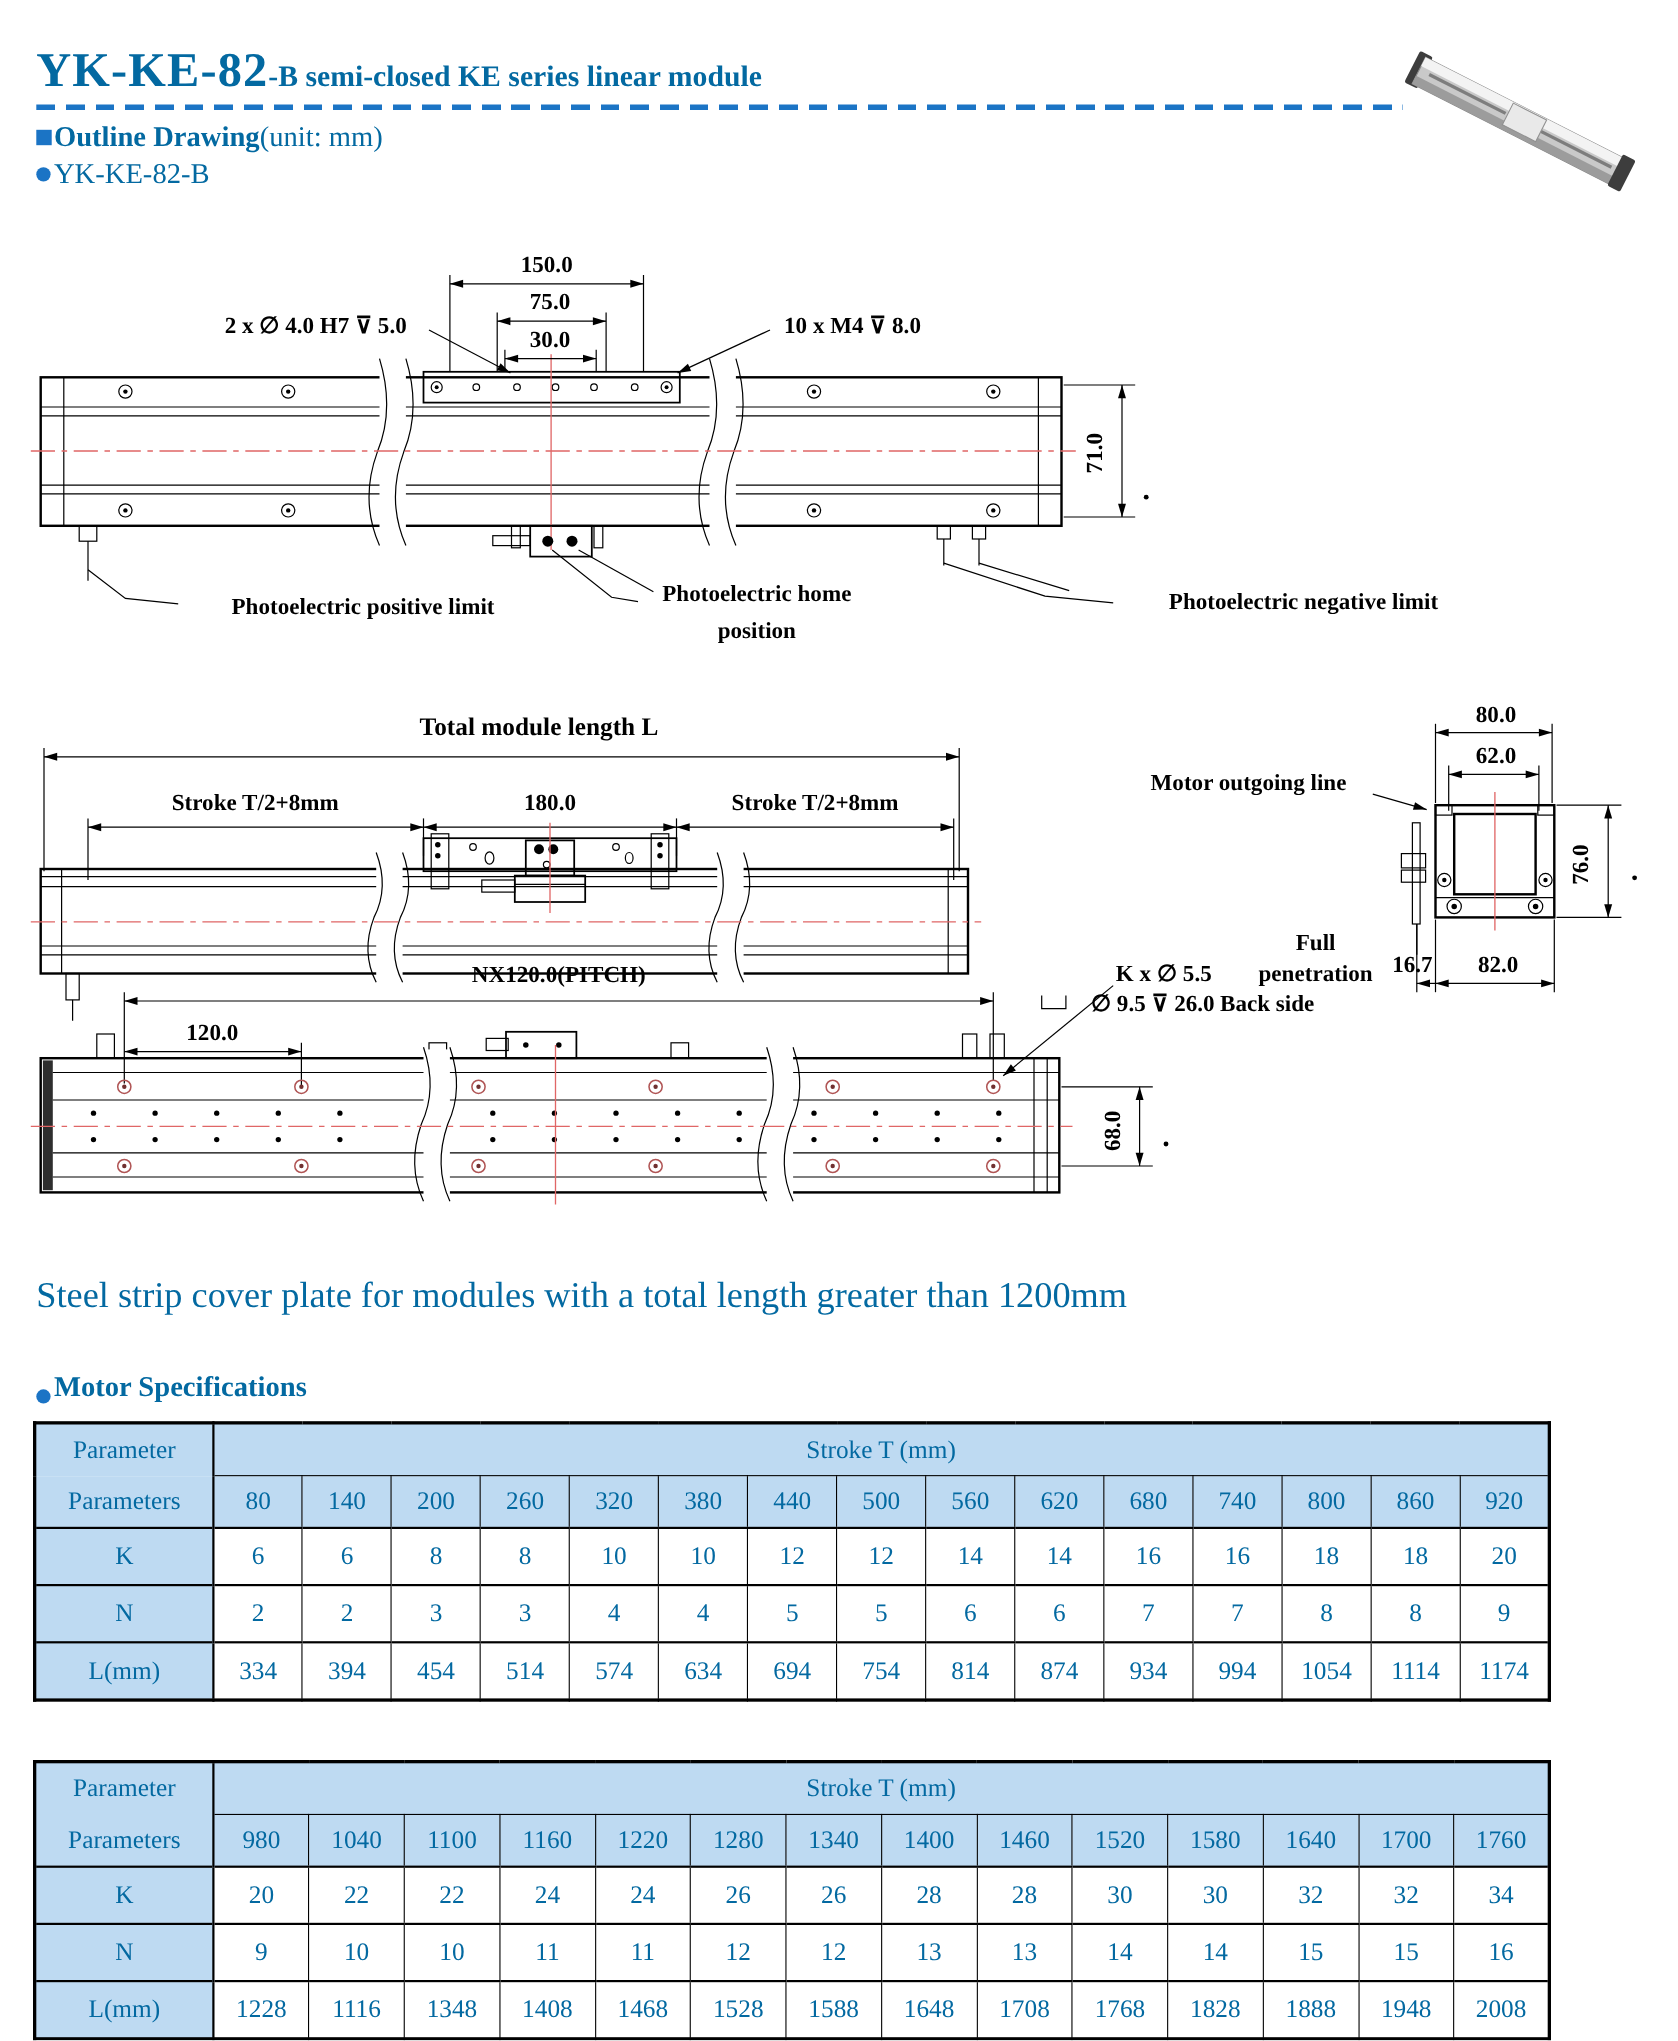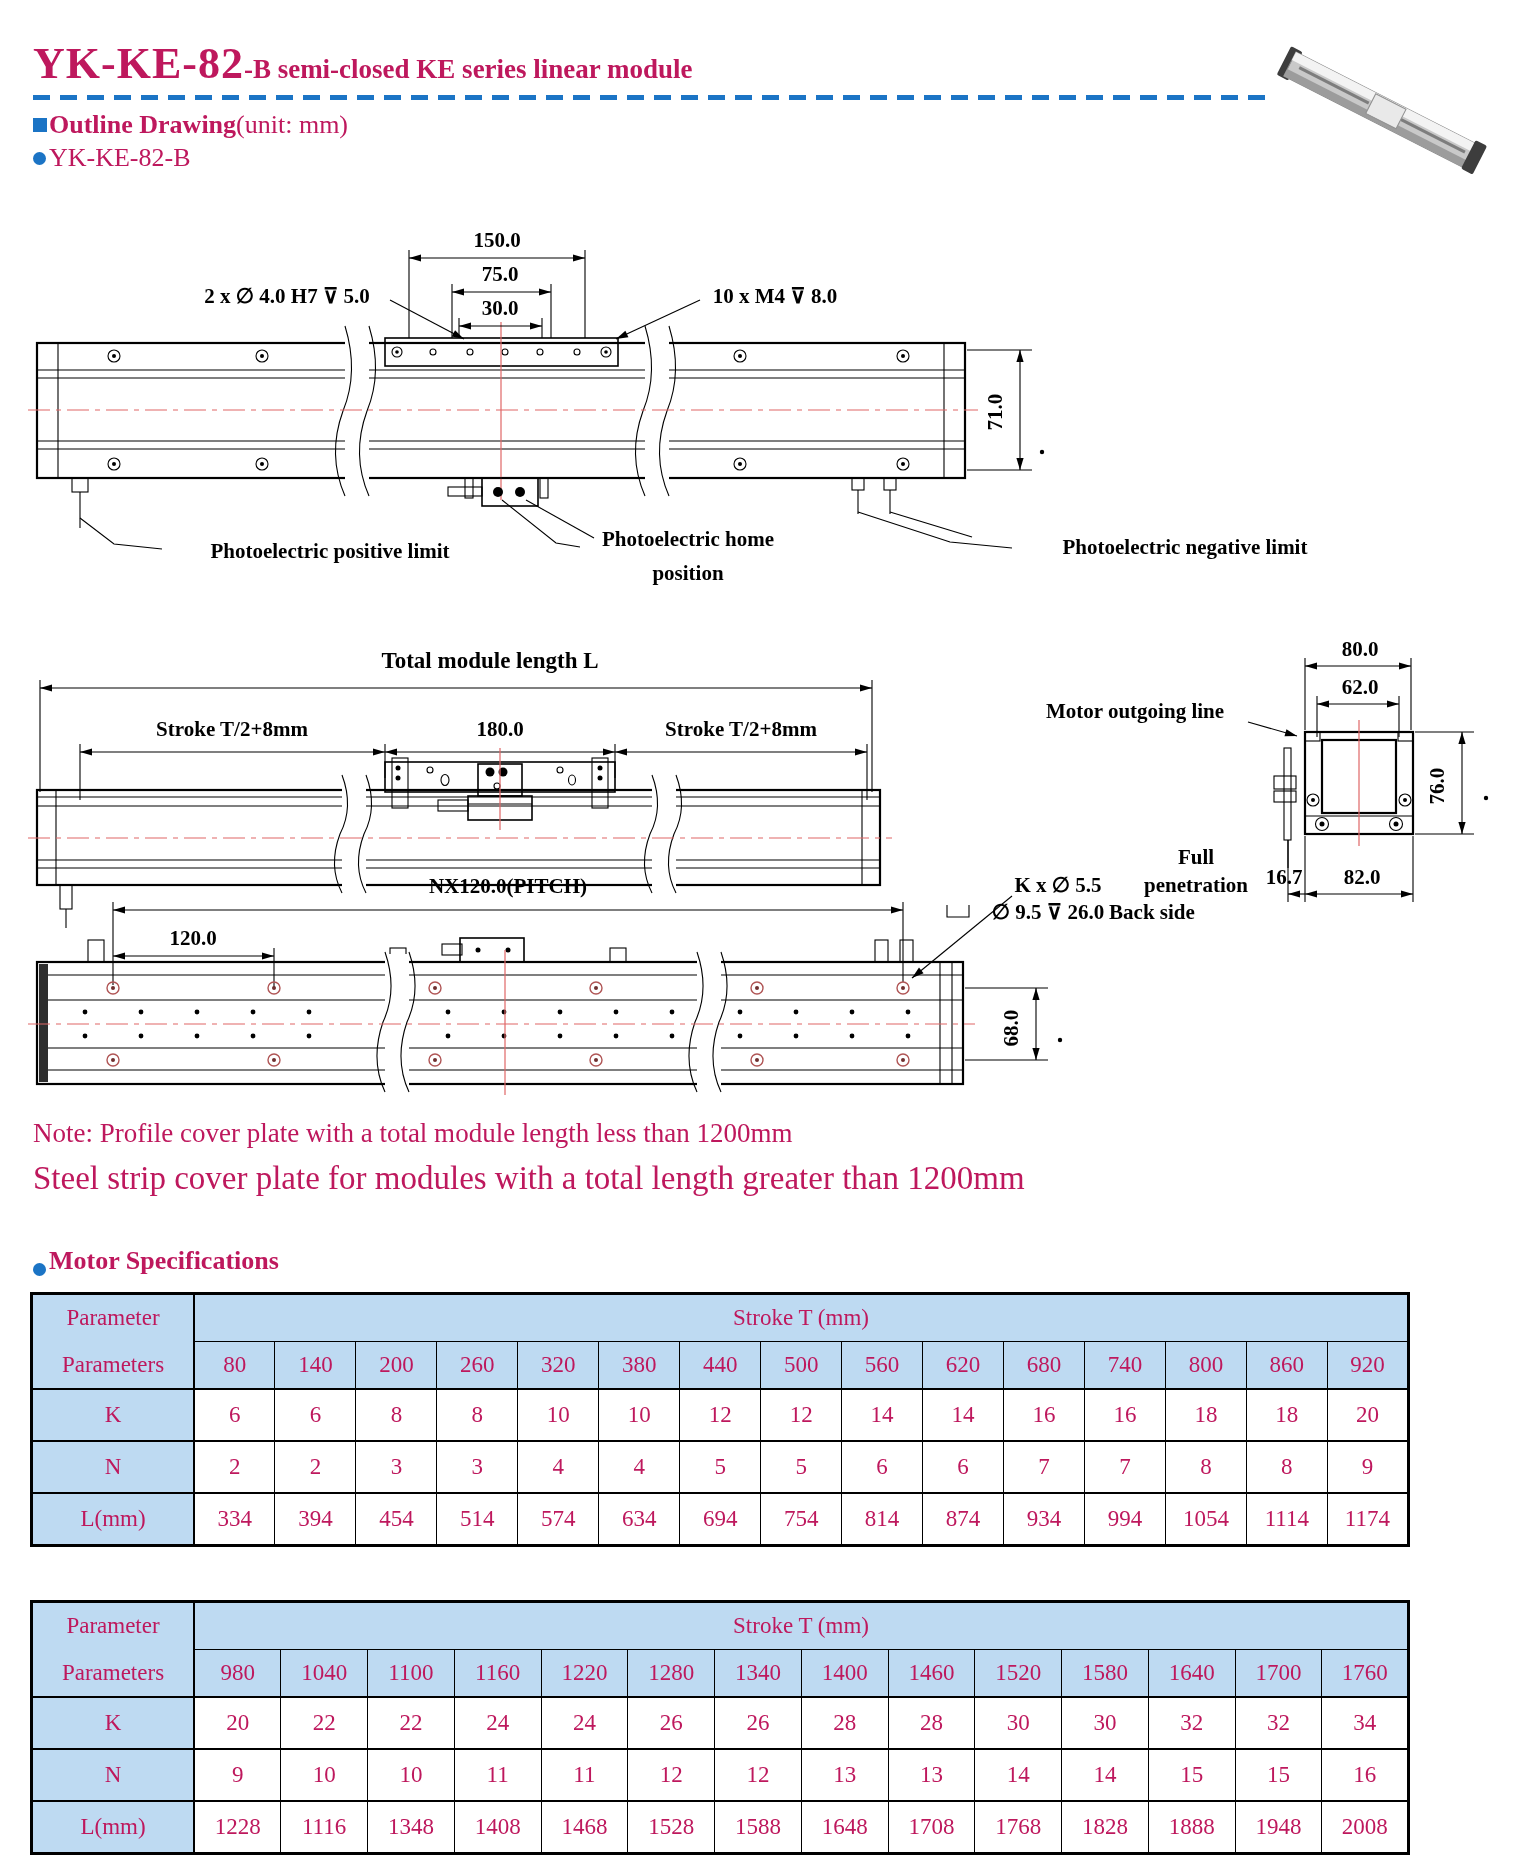--- a/index.html
+++ b/index.html
@@ -1,17 +1,17 @@
 <!DOCTYPE html>
 <html><head>
 <meta charset="utf-8">
 <style>
   html,body{margin:0;padding:0;background:#fff;}
   .page{position:relative;width:1525px;height:1855px;background:#fff;overflow:hidden;
-        font-family:"Liberation Serif","DejaVu Serif",serif;color:#be185d;}
+        font-family:"Liberation Serif","DejaVu Serif",serif;color:#0369a1;}
   
   .title{position:absolute;left:33px;top:38px;display:flex;align-items:baseline;white-space:nowrap;}
   .title .main{font-size:44px;font-weight:bold;letter-spacing:1px;}
   .title .sub{font-size:27px;font-weight:bold;margin-top:12px;}
   .divider{position:absolute;left:33px;top:95px;width:1242px;height:5px;
            background:repeating-linear-gradient(90deg,var(--blue) 0 17px,transparent 17px 27px);}
   .sec-head{position:absolute;left:33px;top:110px;font-size:26px;white-space:nowrap;display:flex;align-items:center;}
   .sec-head .sq{width:14px;height:14px;background:var(--blue);display:inline-block;margin-right:2px;}
   .sec-head b{font-weight:bold;}
   .model-line{position:absolute;left:33px;top:143px;font-size:26px;display:flex;align-items:center;}
@@ -407,21 +407,20 @@
       <line class="clv" x1="505" y1="950" x2="505" y2="1095"></line>
 
       <line class="dln" x1="965" y1="988" x2="1048" y2="988"></line>
       <line class="dln" x1="965" y1="1060" x2="1048" y2="1060"></line>
       <line class="dln" x1="1036" y1="988" x2="1036" y2="1060" marker-start="url(#as)" marker-end="url(#ae)"></line>
       <text class="dim" x="1018" y="1028" transform="rotate(-90 1018 1028)">68.0</text>
       <circle cx="1060" cy="1040" r="2.2" fill="#000"></circle>
     </g>
   </svg>
 
-  <div class="note1">Note: Profile cover plate with a total module length less than 1200mm</div>
   <div class="note2">Steel strip cover plate for modules with a total length greater than 1200mm</div>
 
   <div class="motor-head">
     <span class="dot"></span>
       <span>Motor Specifications</span>
   </div>
 
   <div class="tblwrap t1">
       <table class="spec">
         <tbody>

